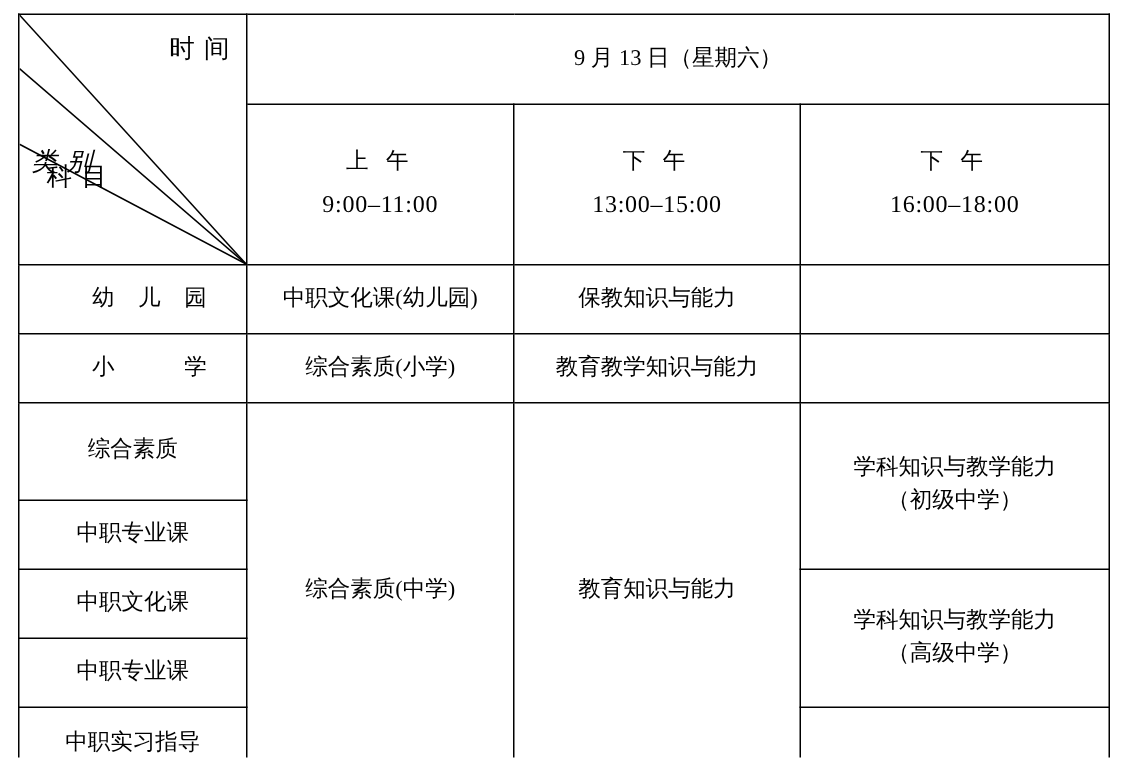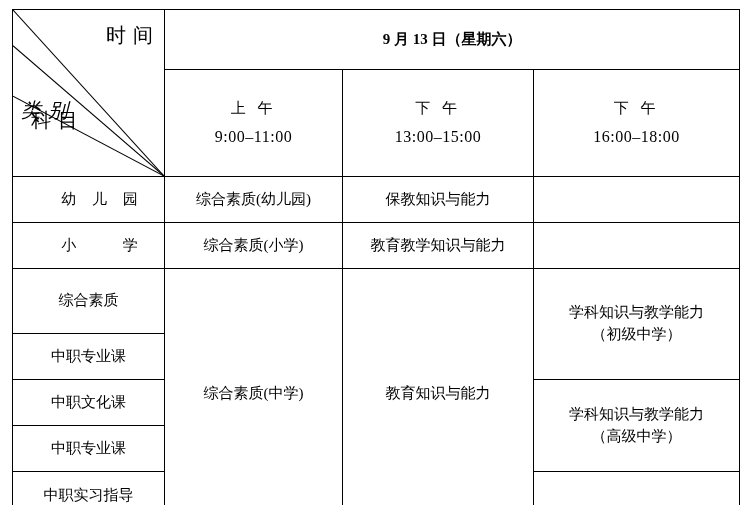--- a/index.html
+++ b/index.html
@@ -49,32 +49,32 @@
     padding: 0;
   }
   .corner .diag-svg {
     position: absolute;
     inset: 0;
     width: 100%;
     height: 100%;
   }
   .corner .lbl {
     position: absolute;
-    font-size: 20px;
+    font-size: 17px;
     white-space: nowrap;
     letter-spacing: 1px;
   }
   .corner .lbl-time    { right: 10px;  top: 11px; }
   .corner .lbl-subject { left: 18px;   top: 68px; margin-top: 28px; }
   .corner .lbl-class   { left: 8px;    top: 86px; font-style: italic; }
 
   td.date-head {
     height: 55px;
     font-size: 16px;
-    font-weight: bold;
+    font-weight: normal;
   }
   td.session-head {
     height: 102px;
   }
   .session-name {
     font-size: 15px;
     letter-spacing: 4px;
     margin-bottom: 6px;
   }
   .session-time {
@@ -138,21 +138,21 @@
           <div class="session-time">13:00–15:00</div>
         </td>
         <td class="session-head">
           <div class="session-name">下 午</div>
           <div class="session-time">16:00–18:00</div>
         </td>
       </tr>
 
       <tr>
         <td class="cat-cell spaced">幼 儿 园</td>
-        <td class="subject-cell">综合素质(幼儿园)</td>
+        <td class="subject-cell">中职文化课(幼儿园)</td>
         <td class="subject-cell">保教知识与能力</td>
         <td class="subject-cell"></td>
       </tr>
 
       <tr>
         <td class="cat-cell spaced">小 　 学</td>
         <td class="subject-cell">综合素质(小学)</td>
         <td class="subject-cell">教育教学知识与能力</td>
         <td class="subject-cell"></td>
       </tr>

